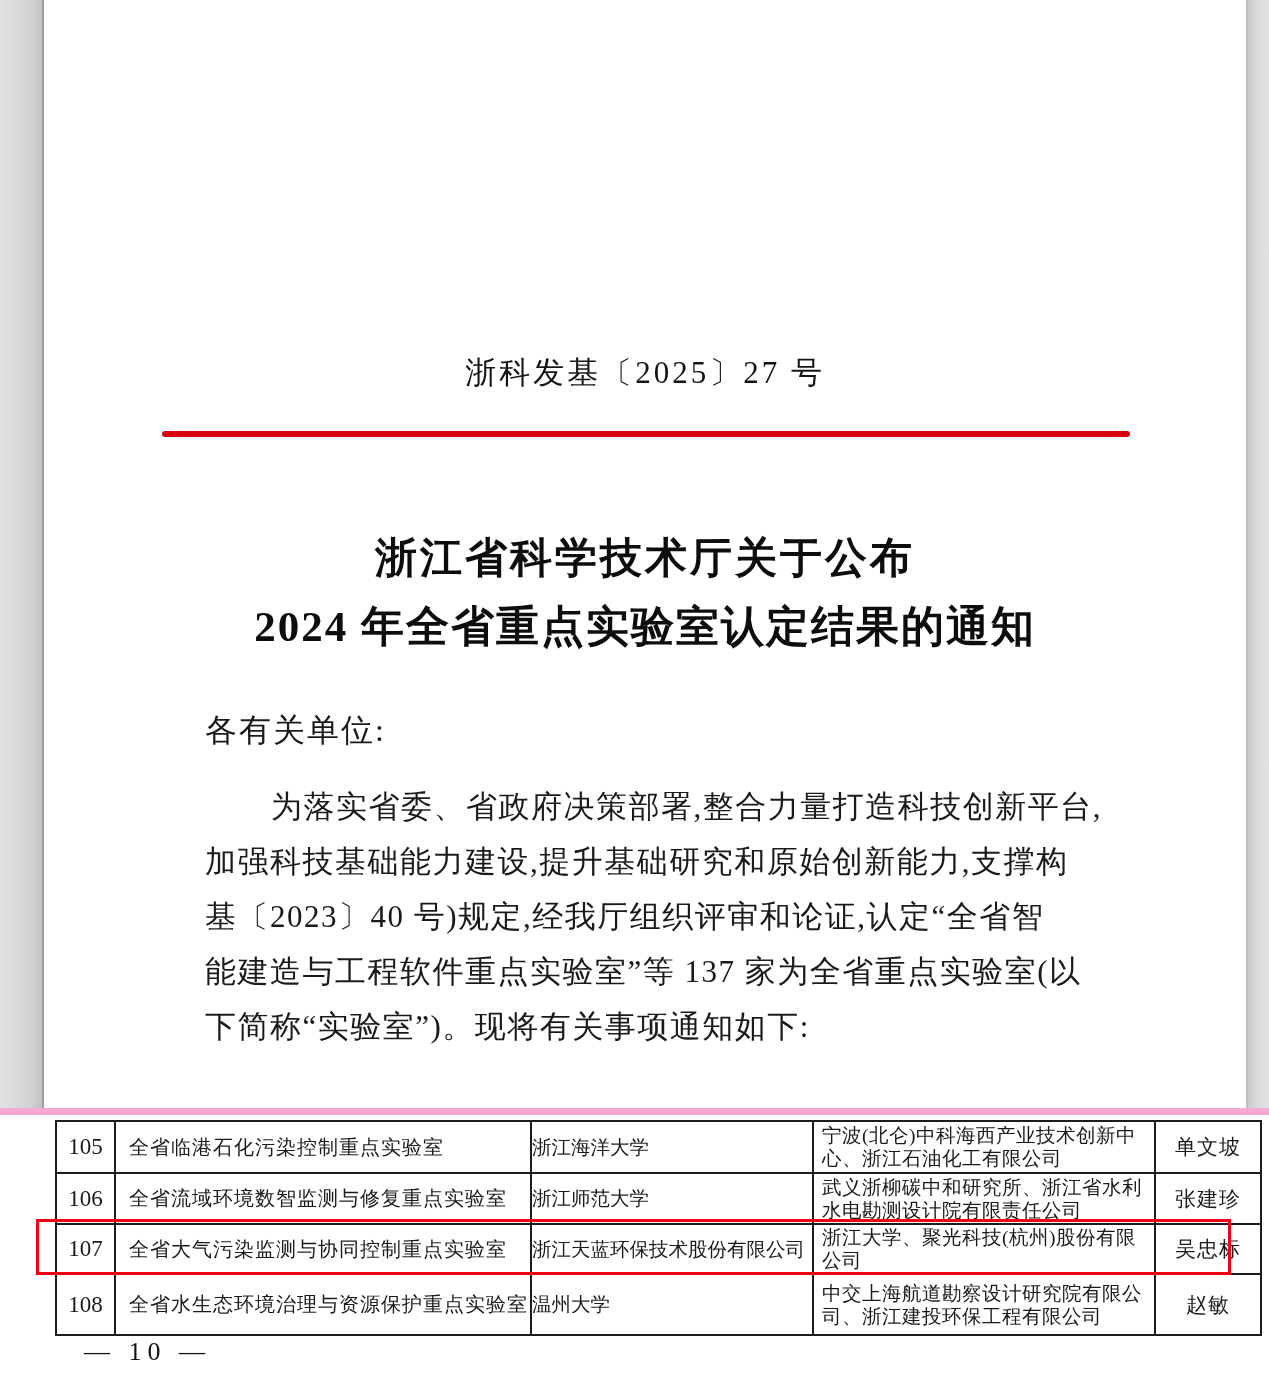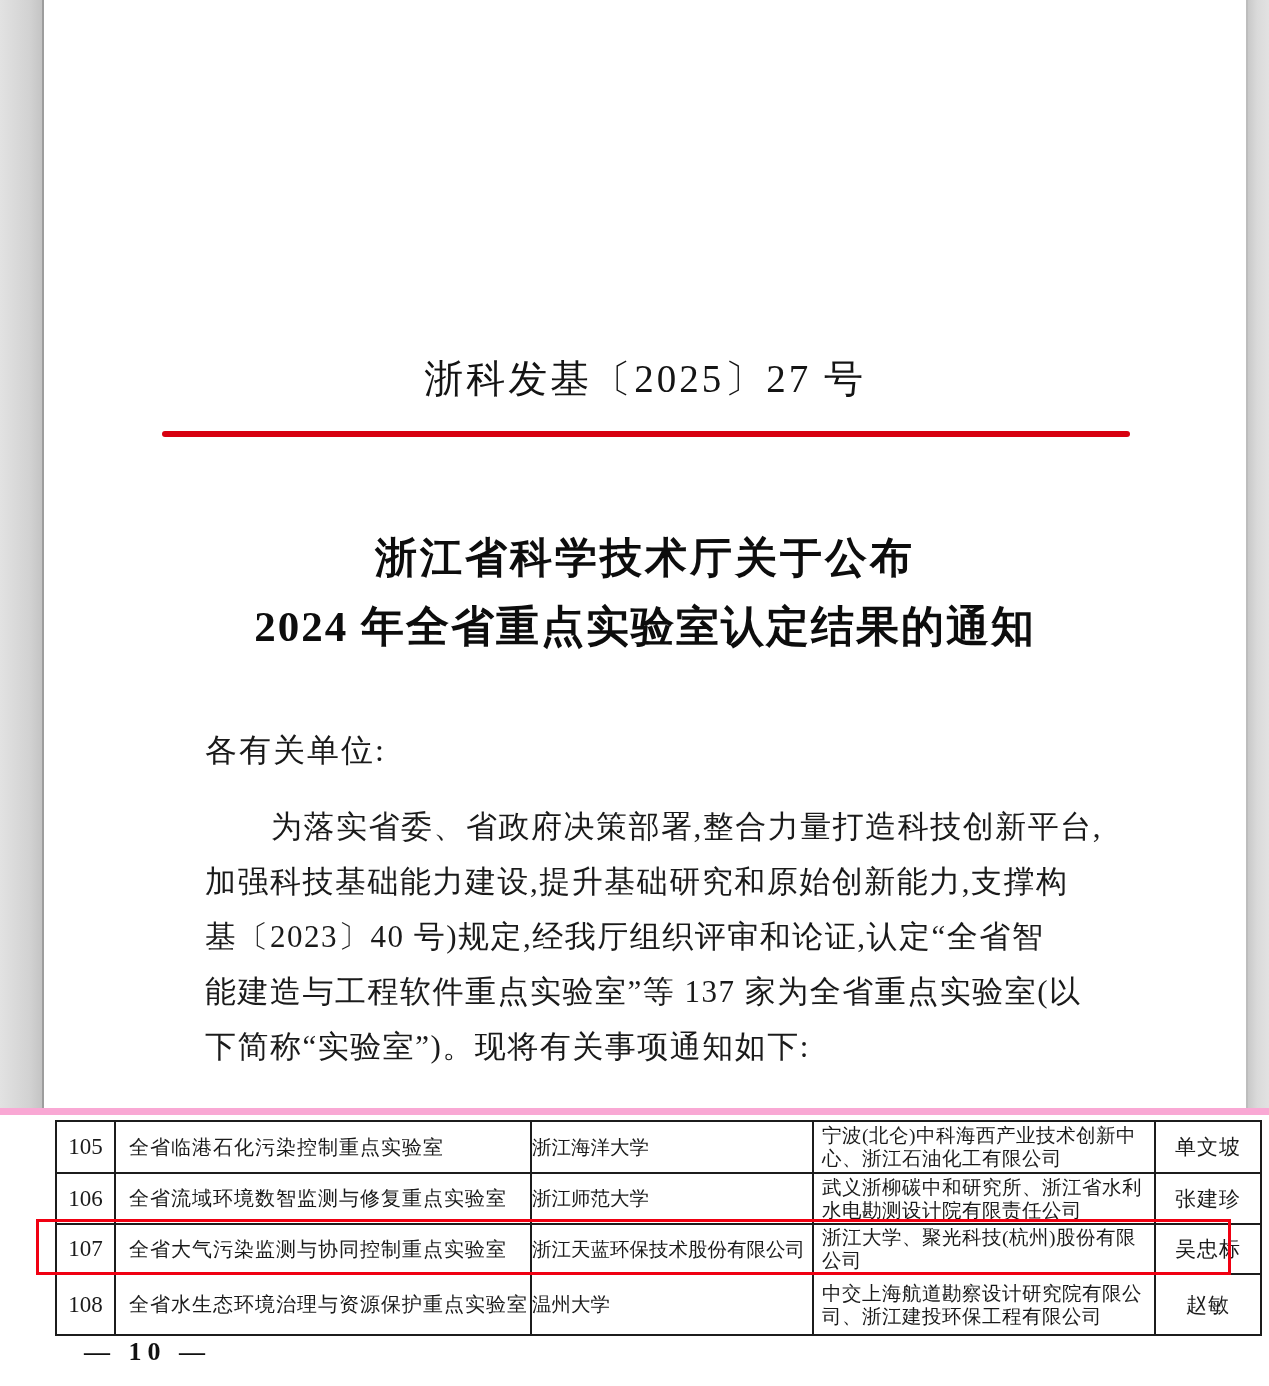--- a/index.html
+++ b/index.html
@@ -25,33 +25,33 @@
     border-left: 2px solid #bdbdbd;
   }
   .red-title {
     position: absolute; left: 44px; top: 142px; width: 1202px;
     text-align: center; white-space: nowrap;
     font-size: 114px; font-weight: 700; line-height: 150px;
     color: #e8000b; letter-spacing: 0px;
   }
   .doc-no {
     position: absolute; left: 44px; top: 352px; width: 1202px;
-    text-align: center; font-size: 39px; letter-spacing: 3px; color: #141414;
+    text-align: center; font-size: 31px; letter-spacing: 3px; color: #141414;
   }
   .red-rule {
     position: absolute; left: 162px; top: 431px; width: 968px; height: 6px;
     background: #d7000f; border-radius: 3px;
   }
   .headline { position: absolute; left: 44px; width: 1202px; text-align: center;
     font-weight: 900; color: #0d0d0d; }
   .headline.l1 { top: 530px; font-size: 42px; letter-spacing: 3px; }
   .headline.l2 { top: 598px; font-size: 43px; letter-spacing: 2px; }
 
   .body-block { position: absolute; left: 205px; top: 706px; width: 918px; }
-  .salutation { font-size: 32px; height: 76px; line-height: 48px; letter-spacing: 2px; margin-top: 20px; }
+  .salutation { font-size: 32px; height: 76px; line-height: 48px; letter-spacing: 2px; }
   .para-line { font-size: 31px; height: 55px; line-height: 50px; letter-spacing: 1.5px; white-space: nowrap; }
   .para-line.indent { text-indent: 66px; }
 
   
   .table-section {
     position: absolute; left: 0; top: 1108px; width: 1269px; height: 278px;
     background: #ffffff; border-top: 7px solid #f9a8d4;
   }
   table.labs {
     position: absolute; left: 55px; top: 5px;
@@ -65,21 +65,21 @@
   td.c-inst { width: 279px; padding-left: 0; font-size: 19.5px; white-space: nowrap; }
   td.c-part { width: 324px; padding: 1px 8px; font-size: 19.5px; line-height: 23px; letter-spacing: 0.5px; }
   td.c-dir { width: 102px; text-align: center; font-size: 21px; letter-spacing: 1px; }
 
   .hl-box {
     position: absolute; left: 36px; top: 104px; width: 1189px; height: 50px;
     border: 3px solid #f00012; background: transparent; pointer-events: none;
   }
   .page-no {
     position: absolute; left: 84px; top: 222px;
-    font-size: 26px; letter-spacing: 6px; color: #111; font-weight: bold;
+    font-size: 26px; letter-spacing: 6px; color: #111;
   }
 </style>
 </head>
 <body>
 
 <div class="canvas">
 
   <div class="page-top">
     <div class="margin-left"></div>
     <div class="margin-right"></div>

